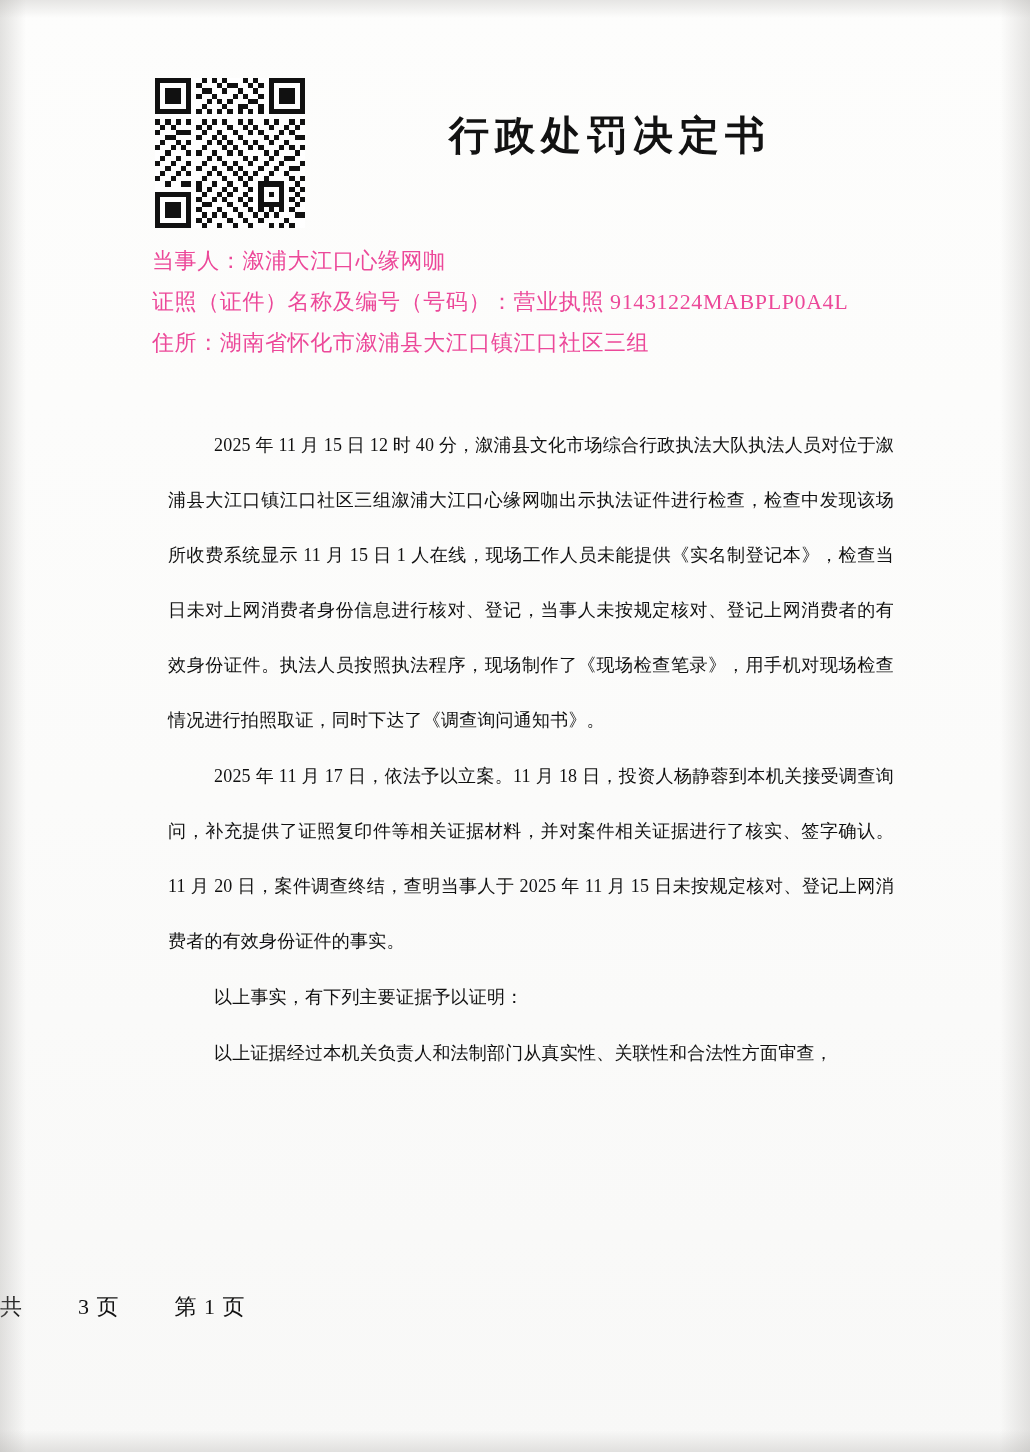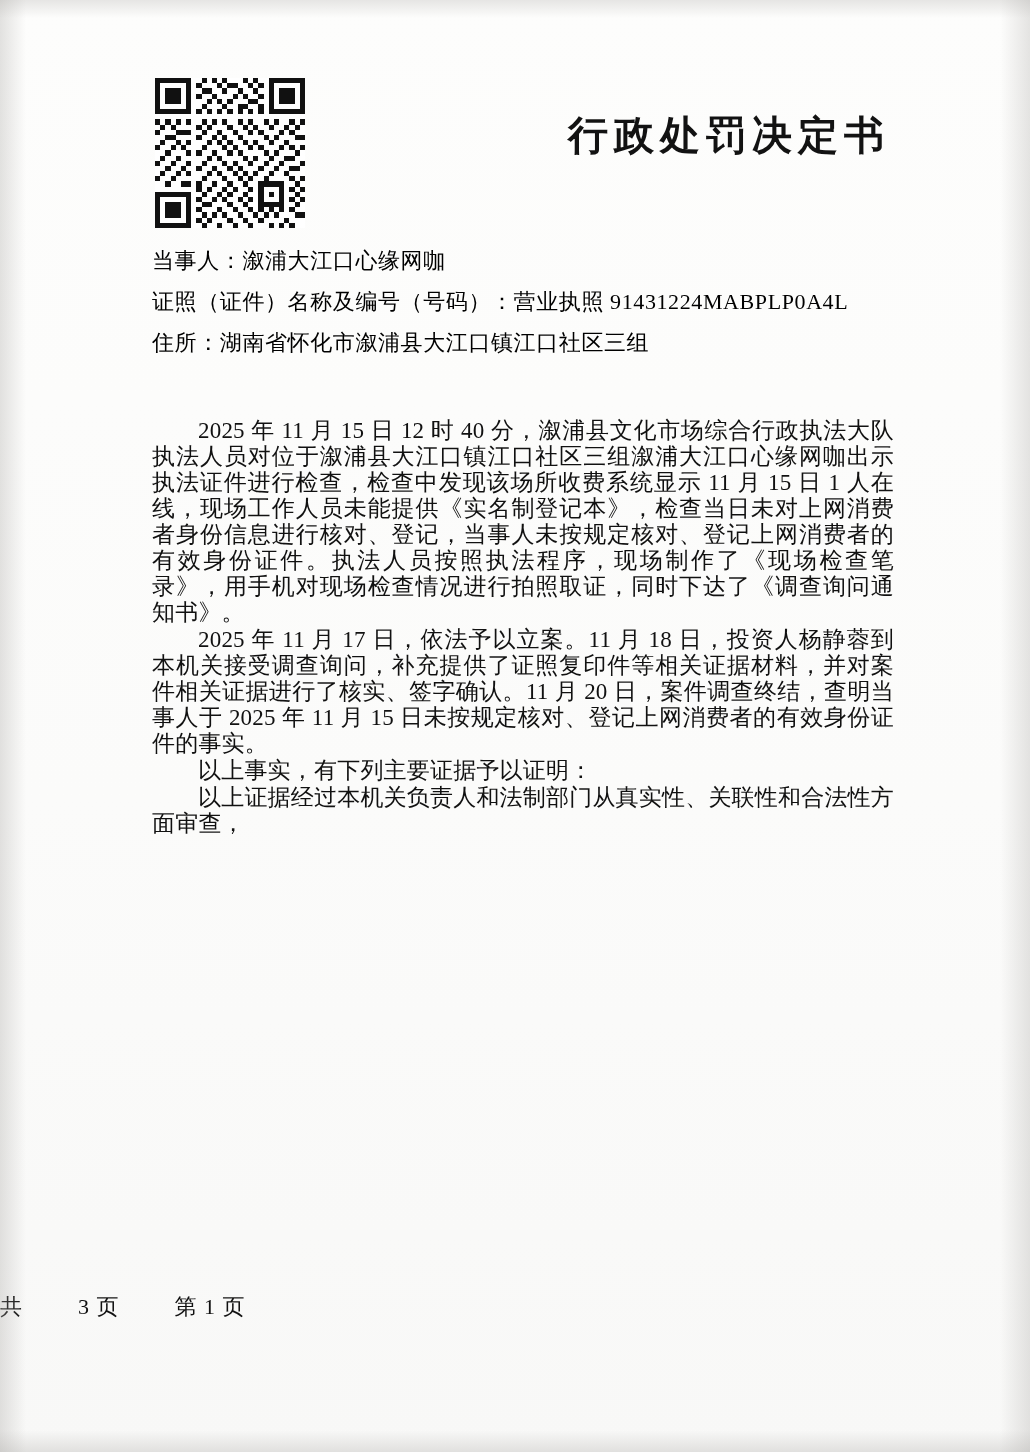--- a/index.html
+++ b/index.html
@@ -38,21 +38,21 @@
     top: 78px;
     width: 150px;
     height: 150px;
   }
   .qr svg { display: block; }
   .doc-title {
     position: absolute;
     left: 330px;
     top: 108px;
     width: 560px;
-    text-align: right;
+    text-align: center;
     font-size: 40px;
     font-weight: bold;
     letter-spacing: 6px;
     color: #121212;
     font-family: "Liberation Serif", "DejaVu Serif", serif;
   }
   .doc-number {
     position: absolute;
     left: 330px;
     top: 168px;
@@ -65,39 +65,39 @@
   
   .info {
     position: absolute;
     left: 152px;
     top: 240px;
     width: 740px;
   }
   .info-line {
     font-size: 22px;
     line-height: 41px;
-    color: #000000;
+    color: #ec4899;
     letter-spacing: 0.6px;
     white-space: nowrap;
   }
   
   .body {
     position: absolute;
     left: 152px;
     top: 418px;
     width: 742px;
   }
   .para {
-    font-size: 23px;
-    line-height: 26px;
+    font-size: 18px;
+    line-height: 55px;
     color: #111;
     text-align: justify;
     text-justify: inter-ideograph;
     text-indent: 46px;
-    margin: 0 0 1px 0;
+    margin: 0 0 1px 16px;
     letter-spacing: 0.2px;
   }
   
   .footer {
     position: absolute;
     left: 0;
     top: 1292px;
     width: 1030px;
     text-align: left;
     font-size: 22px;

